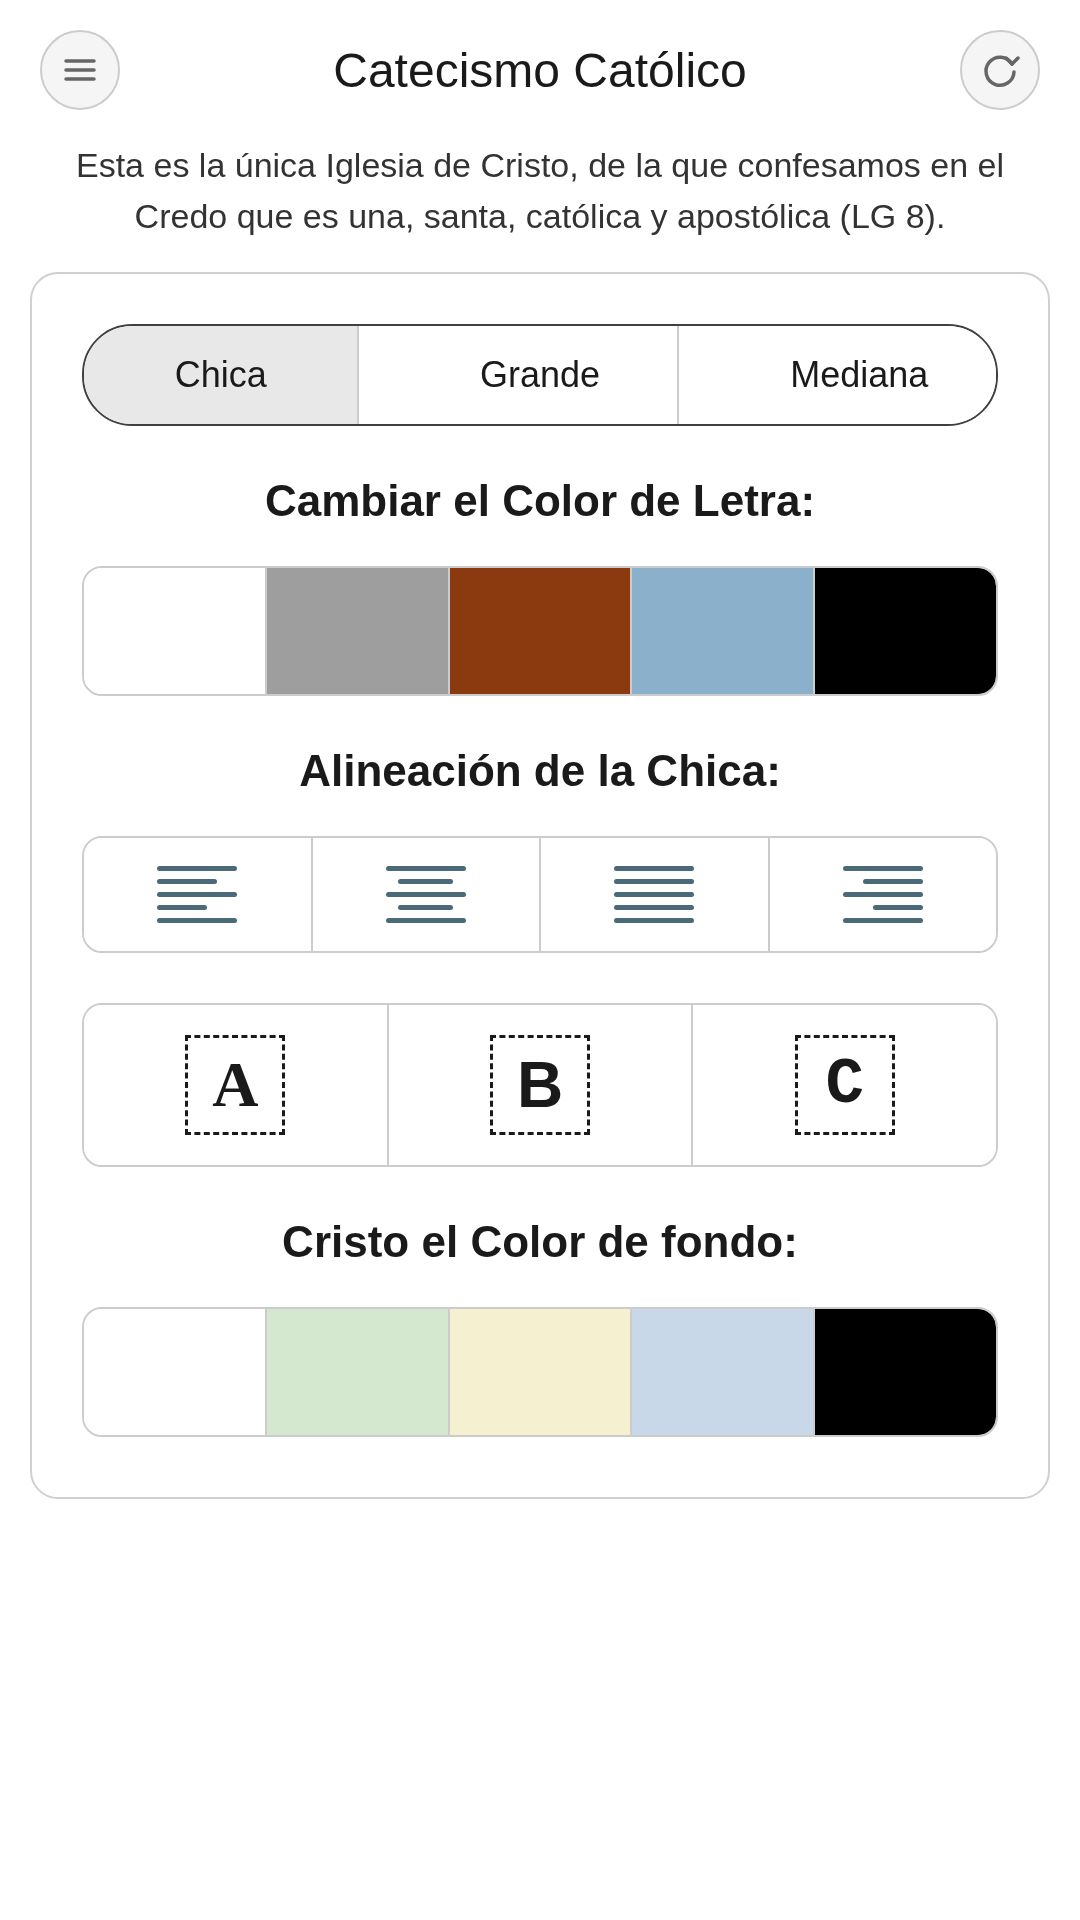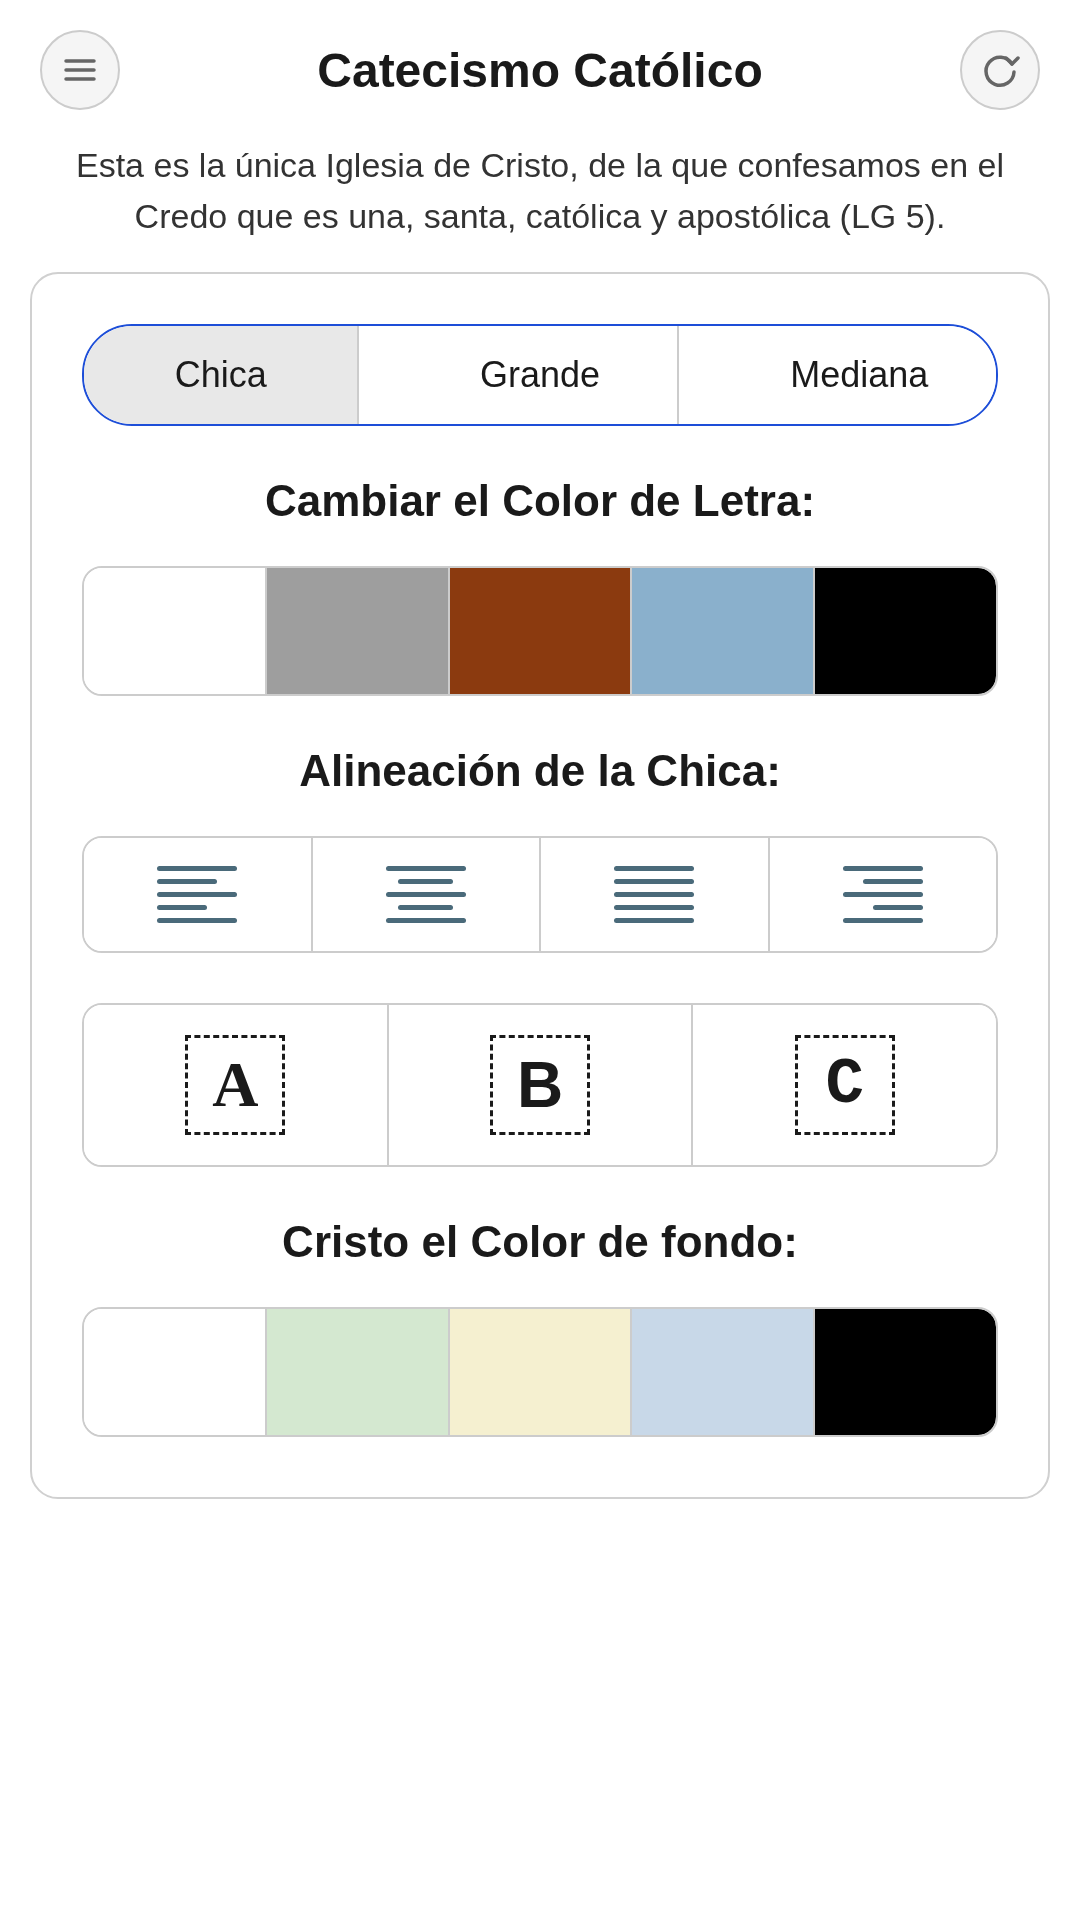--- a/index.html
+++ b/index.html
@@ -19,21 +19,21 @@
 
     .header {
       display: flex;
       align-items: center;
       justify-content: space-between;
       padding: 30px 40px 20px 40px;
     }
 
     .header-title {
       font-size: 48px;
-      font-weight: 700;
+      font-weight: 400;
       color: #1a1a1a;
       text-align: center;
       flex: 1;
     }
 
     .icon-btn {
       width: 80px;
       height: 80px;
       border-radius: 50%;
       border: 2px solid #cccccc;
@@ -70,21 +70,21 @@
       font-size: 44px;
       font-weight: 700;
       color: #1a1a1a;
       text-align: center;
       margin-bottom: 40px;
     }
 
     
     .font-size-selector {
       display: flex;
-      border: 2px solid #1d4ed8;
+      border: 2px solid #404040;
       border-radius: 50px;
       overflow: hidden;
       margin-bottom: 50px;
       gap: 44px;
     }
 
     .font-size-btn {
       flex: 1;
       padding: 28px 20px;
       font-size: 36px;
@@ -274,21 +274,21 @@
   </button>
   <h1 class="header-title">Catecismo Católico</h1>
   <button class="icon-btn">
     <svg viewBox="0 0 40 40" fill="none" stroke="#666" stroke-width="3.5" stroke-linecap="round" stroke-linejoin="round">
       <path d="M32 14 A14 14 0 1 0 34 22"></path>
       <polyline points="26,8 32,14 38,8"></polyline>
     </svg>
   </button>
 </div>
 
-<p class="subtitle">Esta es la única Iglesia de Cristo, de la que confesamos en el Credo que es una, santa, católica y apostólica (LG 5).</p>
+<p class="subtitle">Esta es la única Iglesia de Cristo, de la que confesamos en el Credo que es una, santa, católica y apostólica (LG 8).</p>
 
 <div class="card">
 
 
   <div class="font-size-selector">
     <button class="font-size-btn active">Chica</button>
     <button class="font-size-btn">Grande</button>
     <button class="font-size-btn">Mediana</button>
   </div>
 

